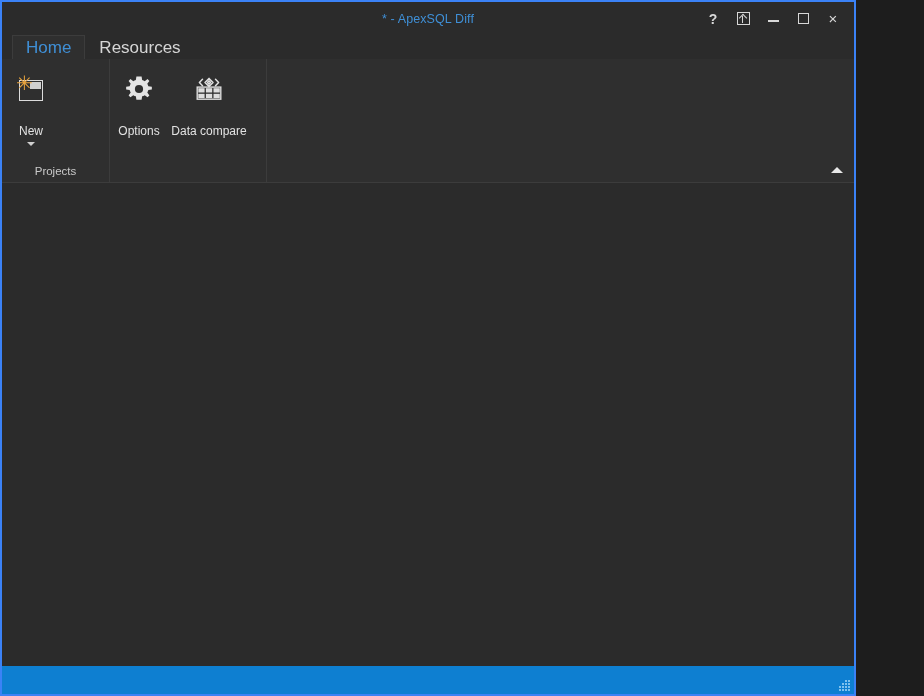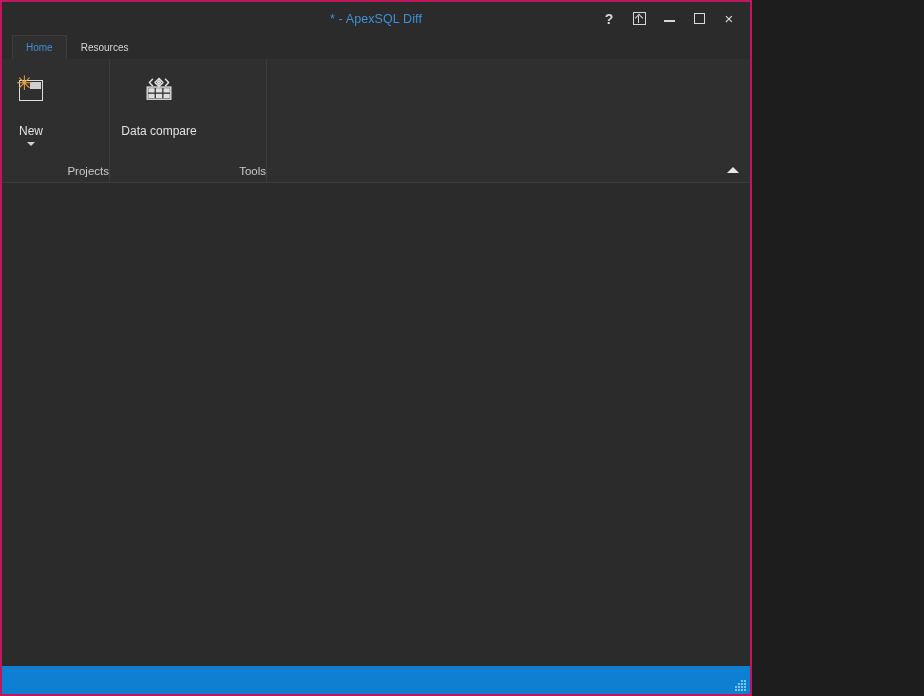--- a/index.html
+++ b/index.html
@@ -12,24 +12,24 @@
     height: 696px;
     overflow: hidden;
     font-family: "Liberation Sans", sans-serif;
     -webkit-font-smoothing: antialiased;
   }
 
   
   .window {
     position: absolute;
     left: 0; top: 0;
-    width: 752px;
+    width: 856px;
     height: 696px;
     box-sizing: border-box;
-    border: 2px solid #be185d;
+    border: 2px solid #3b82f6;
     background: #2b2b2b;
     display: flex;
     flex-direction: column;
   }
 
   
   .titlebar {
     position: relative;
     height: 33px;
     flex: 0 0 33px;
@@ -111,21 +111,21 @@
     padding-left: 10px;
     box-sizing: border-box;
     position: relative;
     z-index: 3;
   }
   .tab {
     height: 24px;
     padding: 0 13px;
     display: flex;
     align-items: center;
-    font-size: 10px;
+    font-size: 17px;
     color: #d6d6d6;
     box-sizing: border-box;
     cursor: default;
     border: 1px solid transparent;
     border-bottom: none;
   }
   .tab.active {
     color: #3f8fd6;
     background: #2f2f2f;
     border-color: #3c3c3c;
@@ -153,21 +153,21 @@
   }
   .group-items {
     flex: 1;
     display: flex;
     align-items: flex-start;
     padding: 6px 4px 0 4px;
   }
   .group-label {
     height: 22px;
     line-height: 22px;
-    text-align: right;
+    text-align: center;
     font-size: 11.5px;
     color: #c9c9c9;
   }
   .group.projects { width: 108px; }
   .group.tools { width: 157px; }
   .group.filler { flex: 1; border-right: none; }
 
   .rbtn {
     width: 50px;
     min-height: 66px;
@@ -346,20 +346,30 @@
         </div>
 
 
       </div>
       <div class="group-label">Projects</div>
     </div>
 
     <div class="group tools">
       <div class="group-items">
 
+        <div class="rbtn">
+          <div class="glyph">
+            <svg class="icon-gear" viewBox="0 0 28 28">
+              <path fill="#e4e4e4" d="M14 1.6 l2.6 0 0.55 3.5 a9.3 9.3 0 0 1 2.55 1.06 l2.85 -2.1 1.84 1.84 -2.1 2.85 a9.3 9.3 0 0 1 1.06 2.55 l3.5 0.55 0 2.6 -3.5 0.55 a9.3 9.3 0 0 1 -1.06 2.55 l2.1 2.85 -1.84 1.84 -2.85 -2.1 a9.3 9.3 0 0 1 -2.55 1.06 l-0.55 3.5 -2.6 0 z"></path>
+              <path fill="#e4e4e4" d="M14 1.6 l-2.6 0 -0.55 3.5 a9.3 9.3 0 0 0 -2.55 1.06 l-2.85 -2.1 -1.84 1.84 2.1 2.85 a9.3 9.3 0 0 0 -1.06 2.55 l-3.5 0.55 0 2.6 3.5 0.55 a9.3 9.3 0 0 0 1.06 2.55 l-2.1 2.85 1.84 1.84 2.85 -2.1 a9.3 9.3 0 0 0 2.55 1.06 l0.55 3.5 2.6 0 z"></path>
+              <circle cx="14" cy="14" r="4.1" fill="#2f2f2f"></circle>
+            </svg>
+          </div>
+          <div class="caption">Options</div>
+        </div>
 
         <div class="rbtn wide">
           <div class="glyph">
             <svg class="icon-datacompare" viewBox="0 0 30 28">
               <g fill="none" stroke="#e0e0e0" stroke-width="1.5" stroke-linejoin="round" stroke-linecap="round">
                 <path d="M8.5 4.2 L5.4 7.5 L8.5 10.8"></path>
                 <path d="M21.5 4.2 L24.6 7.5 L21.5 10.8"></path>
                 <path d="M15 3.4 L19 7.5 L15 11.6 L11 7.5 Z"></path>
                 <path d="M15 5.9 L16.6 7.5 L15 9.1 L13.4 7.5 Z"></path>
               </g>
@@ -371,21 +381,20 @@
                 <rect x="11.9" y="18.8" width="6.3" height="4.3"></rect>
                 <rect x="19.5" y="18.8" width="6.3" height="4.3"></rect>
               </g>
               <rect x="3.2" y="12.1" width="23.6" height="12.1" fill="none" stroke="#dedede" stroke-width="1.4"></rect>
             </svg>
           </div>
           <div class="caption">Data compare</div>
         </div>
 
       </div>
-      <div class="group-label">Tools</div>
     </div>
 
     <div class="group filler"></div>
 
     <div class="ribbon-collapse">
       <span class="chev"></span>
     </div>
   </div>
 
   <div class="content"></div>

